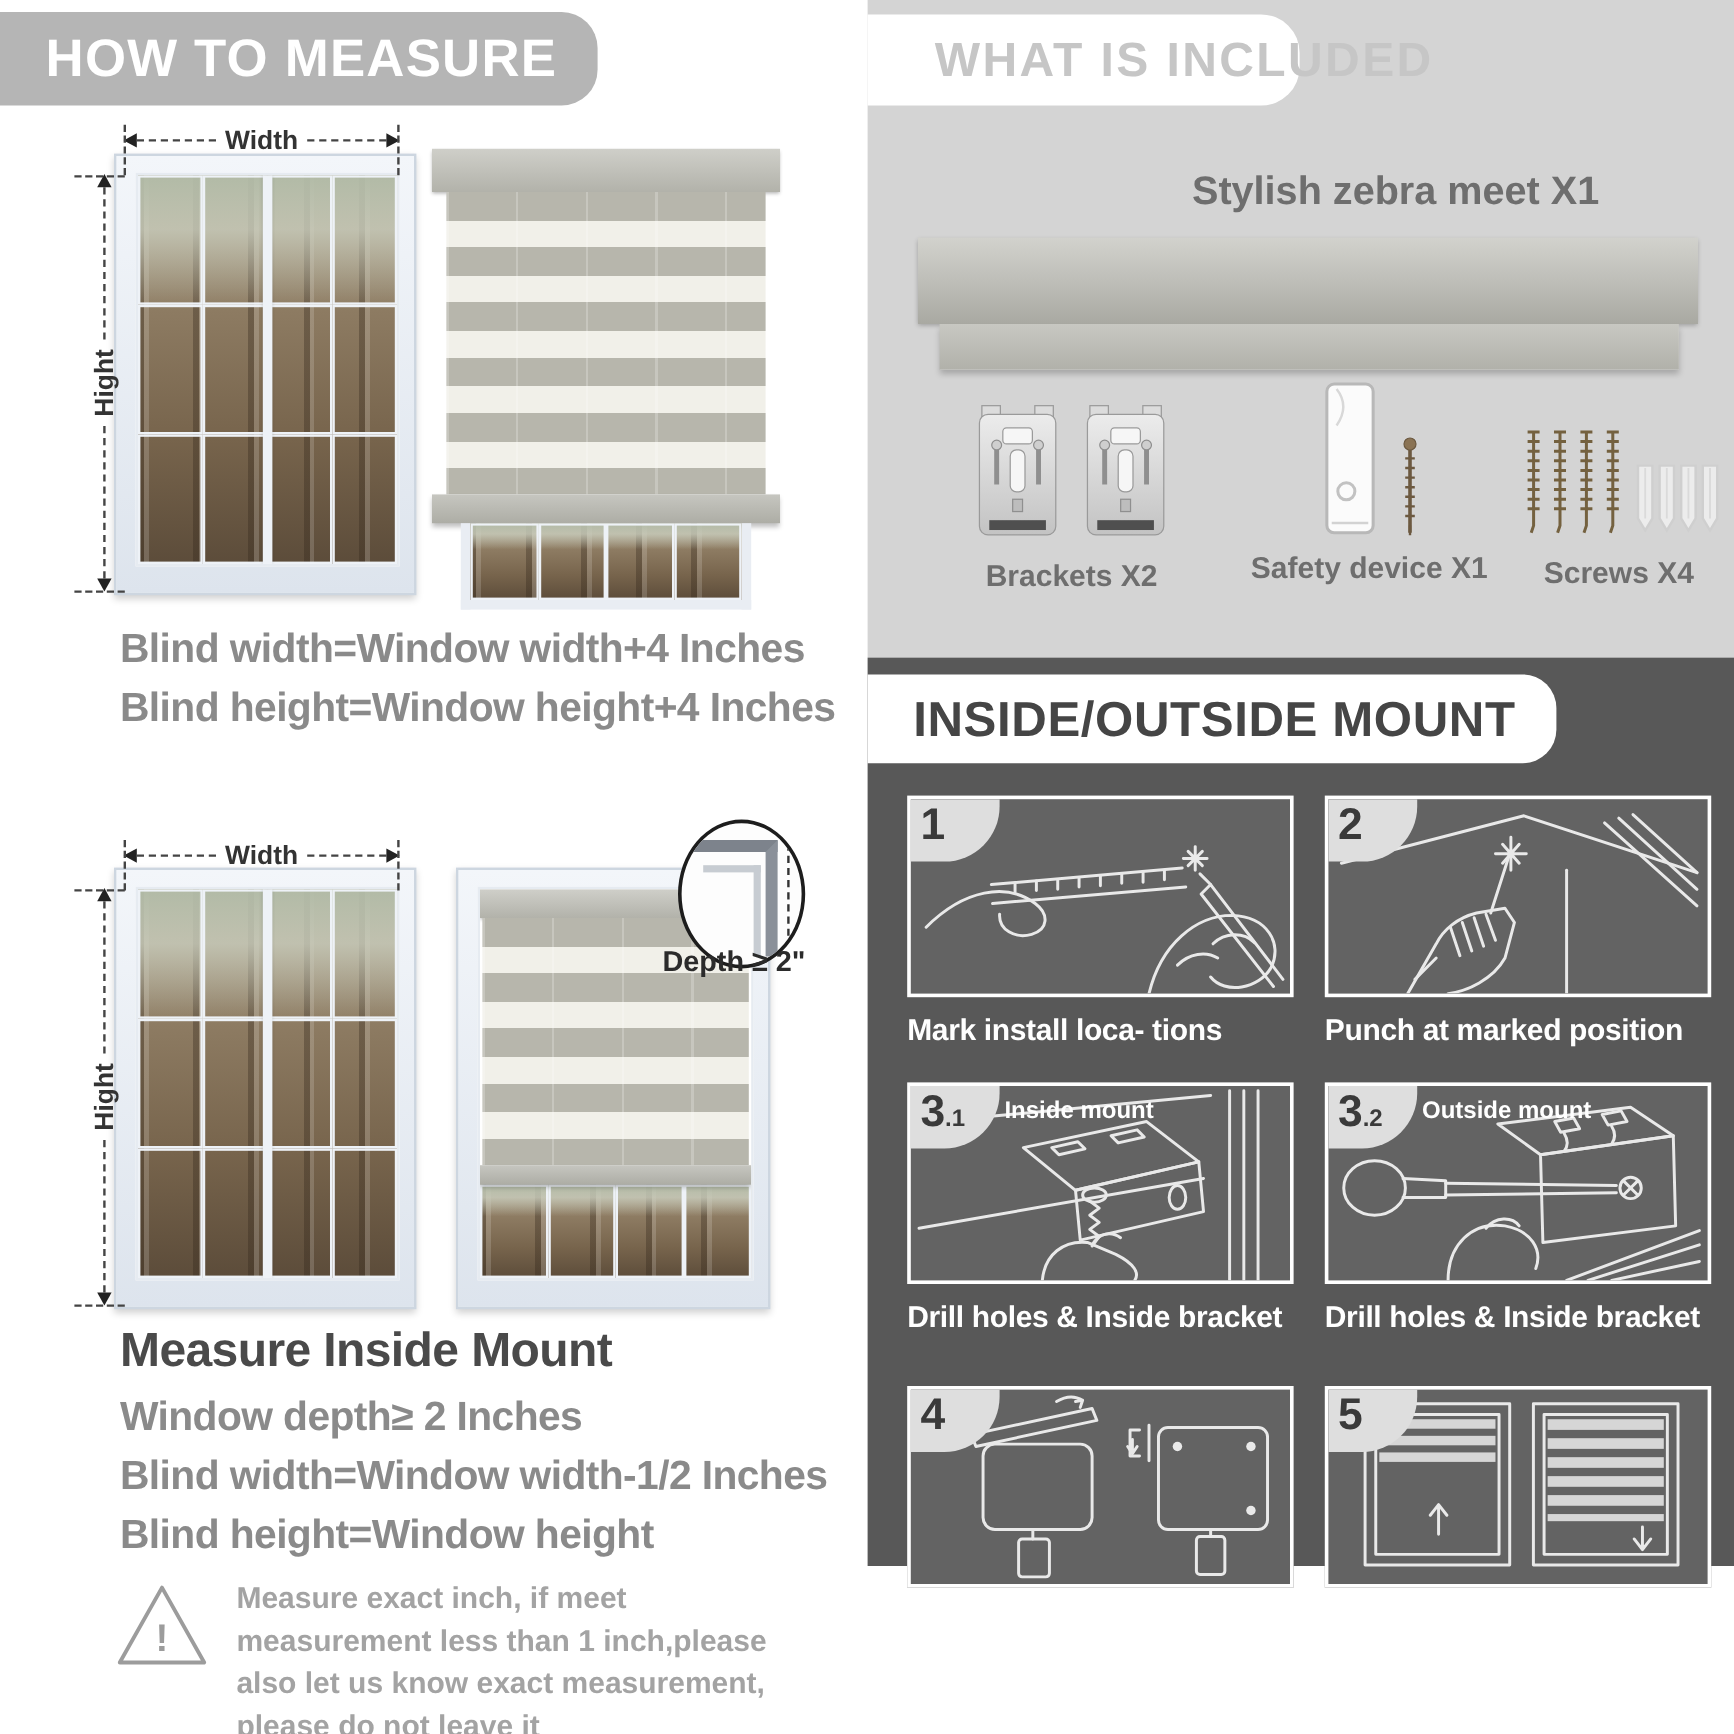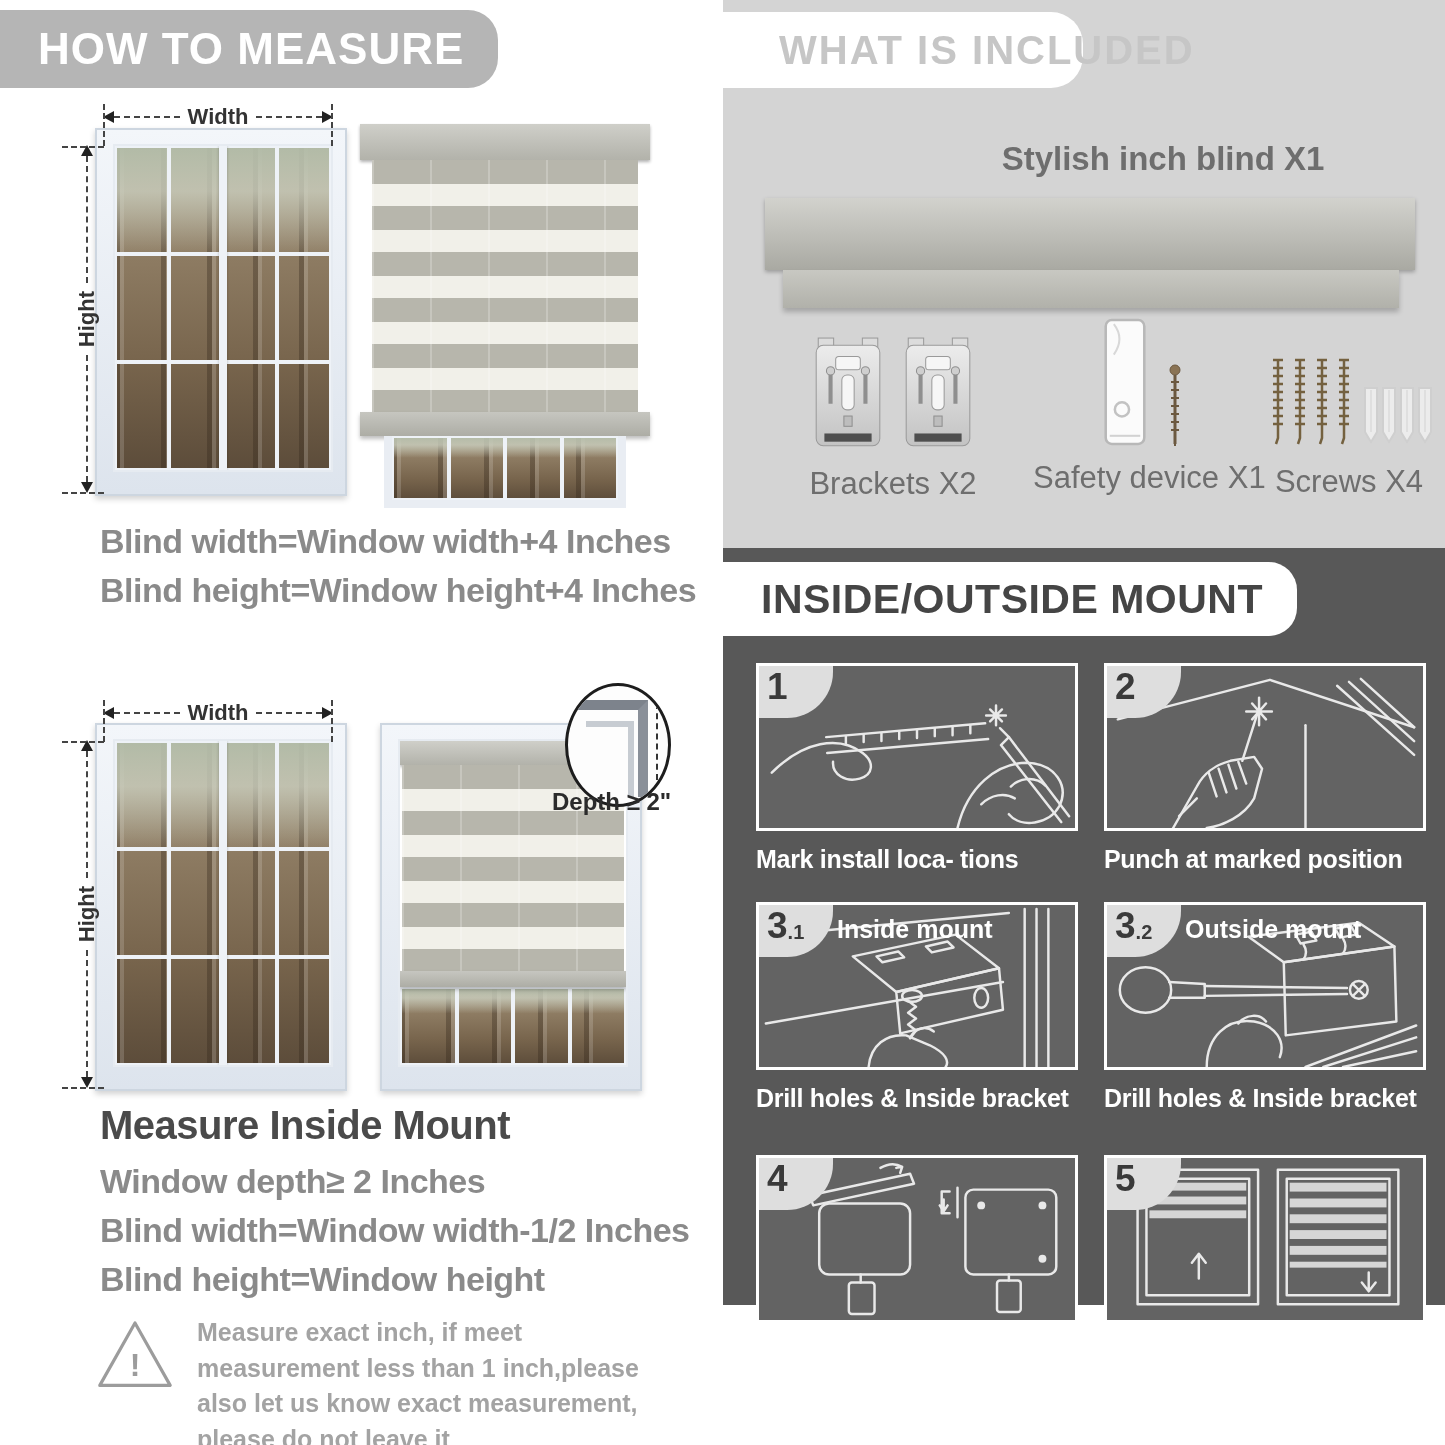--- a/index.html
+++ b/index.html
@@ -69,37 +69,37 @@
     border-radius:0 32px 32px 0;display:flex;align-items:center;padding-left:56px;box-sizing:border-box;
     color:var(--included-header-text,#c6c6c6);font-size:40px;font-weight:bold;letter-spacing:2px;white-space:nowrap;}
   .product-label{position:absolute;left:160px;top:140px;width:560px;text-align:center;
     color:var(--label-text,#6e6e6e);font-size:33px;font-weight:bold;}
   .rail-top{position:absolute;left:42px;top:198px;width:650px;height:72px;
     background:linear-gradient(180deg,#d2d2cd,#bcbcb6 55%,#a9a9a2);box-shadow:0 2px 4px rgba(0,0,0,.28);}
   .rail-bottom{position:absolute;left:60px;top:270px;width:616px;height:38px;
     background:linear-gradient(180deg,#c8c8c2,#b1b1aa);box-shadow:0 4px 5px rgba(0,0,0,.22);}
   .pack-item{position:absolute;text-align:center;}
   .pack-item .art{display:flex;justify-content:center;align-items:flex-end;gap:16px;}
-  .pack-item .plabel{margin-top:12px;color:var(--label-text,#6e6e6e);font-size:31px;font-weight:normal;white-space:nowrap;}
+  .pack-item .plabel{margin-top:12px;color:var(--label-text,#6e6e6e);font-size:25px;font-weight:bold;white-space:nowrap;}
 
   
   .panel-bot{position:absolute;left:723px;top:548px;width:722px;height:757px;background:var(--panel-dark,#585858);}
   .banner-mount{position:absolute;left:0;top:14px;width:574px;height:74px;background:#fff;
     border-radius:0 28px 28px 0;display:flex;align-items:center;padding-left:38px;box-sizing:border-box;
     color:var(--mount-header-text,#454545);font-size:41px;font-weight:bold;letter-spacing:.5px;white-space:nowrap;}
   .steps{position:absolute;left:33px;top:115px;display:grid;grid-template-columns:322px 322px;
     grid-template-rows:239px 253px auto;column-gap:26px;}
   .step-box{position:relative;height:168px;border:3px solid #fff;background:var(--step-box,#646464);
     box-sizing:border-box;overflow:hidden;}
   .step-box svg{position:absolute;inset:0;width:100%;height:100%;}
   .badge{position:absolute;top:0;left:0;min-width:54px;height:50px;background:var(--badge-bg,#dedede);
     border-radius:0 0 46px 0;display:flex;align-items:flex-start;padding:2px 12px 0 8px;z-index:2;}
   .badge .bnum{font-size:37px;font-weight:bold;color:var(--badge-text,#3a3a3a);line-height:1.05;}
   .badge .bsm{font-size:20px;font-weight:bold;color:var(--badge-text,#3a3a3a);margin-top:14px;}
-  .step-title{position:absolute;left:78px;top:10px;color:#fff;font-size:25px;font-weight:bold;z-index:2;white-space:nowrap;}
+  .step-title{position:absolute;left:78px;top:10px;color:#fff;font-size:20px;font-weight:bold;z-index:2;white-space:nowrap;}
   .step-cap{margin-top:14px;color:var(--caption-text,#fff);font-size:25px;font-weight:bold;
     letter-spacing:-0.3px;white-space:nowrap;}
   .lineart{fill:none;stroke:#e9e9e9;stroke-width:2.5;stroke-linecap:round;stroke-linejoin:round;}
 </style>
 </head>
 <body>
 
 <div id="canvas" data-interactable="false">
 
   <div class="banner-left" data-interactable="false">
@@ -242,21 +242,21 @@
       <path d="M50 8 L94 86 L6 86 Z" fill="none" stroke="#9c9c9c" stroke-width="4" stroke-linejoin="round"></path>
       <text x="50" y="74" text-anchor="middle" font-size="40" font-weight="bold" fill="#9c9c9c" font-family="Liberation Sans,sans-serif">!</text>
     </svg>
     <div class="warn-text" data-interactable="false">Measure exact inch, if meet measurement less than 1 inch,please also let us know exact measurement, please do not leave it</div>
   </div>
 
   <div class="panel-top" data-interactable="false">
     <div class="banner-right" data-interactable="false">
       <span data-interactable="false">WHAT IS INCLUDED</span>
     </div>
-    <div class="product-label" data-interactable="false">Stylish inch blind X1</div>
+    <div class="product-label" data-interactable="false">Stylish zebra meet X1</div>
     <div class="rail-top" data-interactable="false"></div>
     <div class="rail-bottom" data-interactable="false"></div>
 
     <div class="pack-item" style="left:52px;top:336px;width:236px" data-interactable="false">
       <div class="art" data-interactable="false">
         <svg width="74" height="118" viewBox="0 0 70 115" data-interactable="false">
           <defs>
               <linearGradient id="mt" x1="0" y1="0" x2="0" y2="1">
             <stop offset="0" stop-color="#ececec"></stop>
                 <stop offset="1" stop-color="#c3c3c3"></stop>

